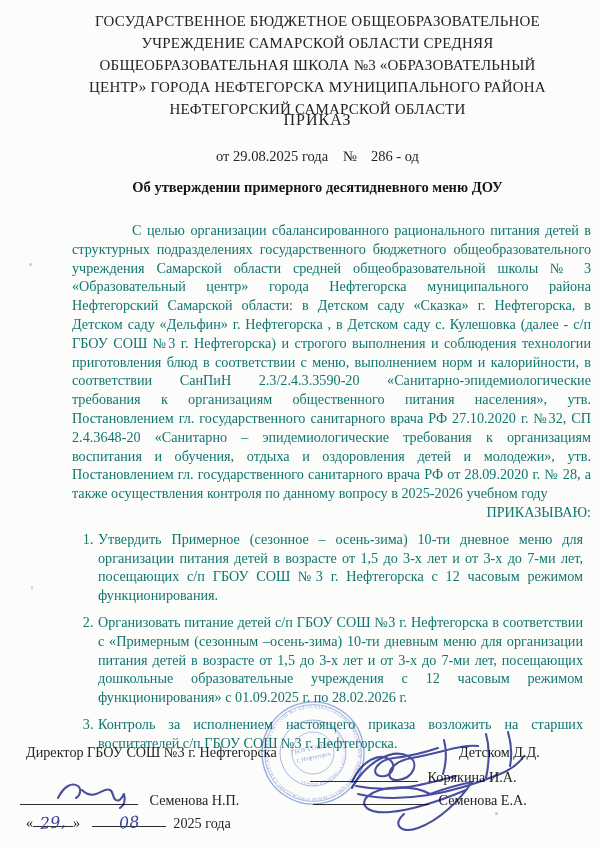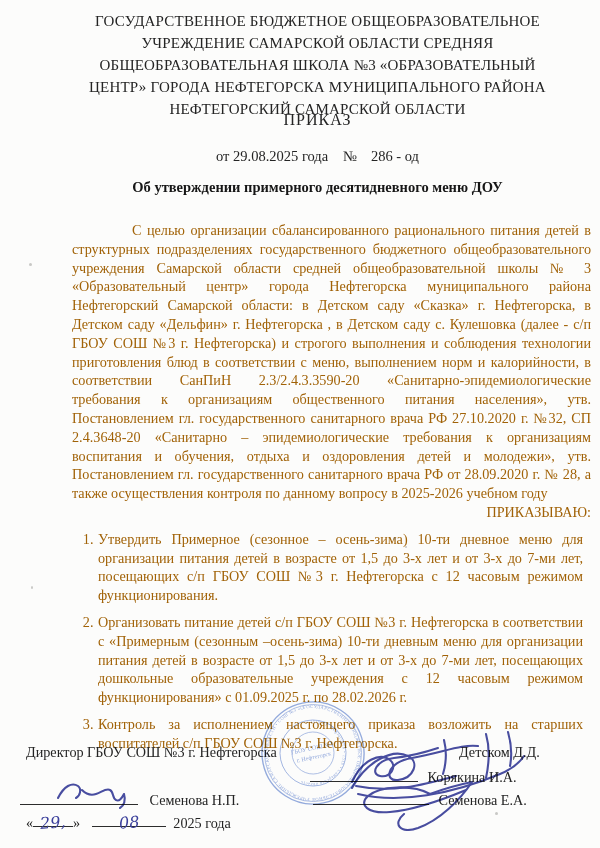--- a/index.html
+++ b/index.html
@@ -23,21 +23,21 @@
   }
   .doc-type{position:absolute;left:30px;top:111px;width:575px;text-align:center;
     font-size:16px;letter-spacing:1px;color:#242424;}
   .date-line{position:absolute;left:30px;top:148px;width:575px;text-align:center;
     font-size:14.5px;color:#242424;}
   .subject{position:absolute;left:30px;top:179px;width:575px;text-align:center;
     font-size:14.5px;font-weight:bold;color:#161616;}
   
   .body-text{
     position:absolute;left:72px;top:221px;width:519px;
-    font-size:14.2px;line-height:18.8px;color:#a16207;
+    font-size:14.2px;line-height:18.8px;color:#0f766e;
   }
   .preamble{margin:0;text-align:justify;text-indent:60px;}
   .resolution-word{margin:0;text-align:right;}
   ol.orders{margin:0;padding:0 0 0 17px;text-align:justify;}
   ol.orders li{margin:8px;padding-left:1px;}
   
   .sig-zone{position:absolute;left:0;top:0;width:600px;height:608px;font-size:14.2px;color:#242424;}
   .sig-row{position:absolute;white-space:nowrap;}
   .u-line{display:inline-block;border-bottom:1px solid #2c2c2c;height:13px;vertical-align:baseline;}
   .hand{

